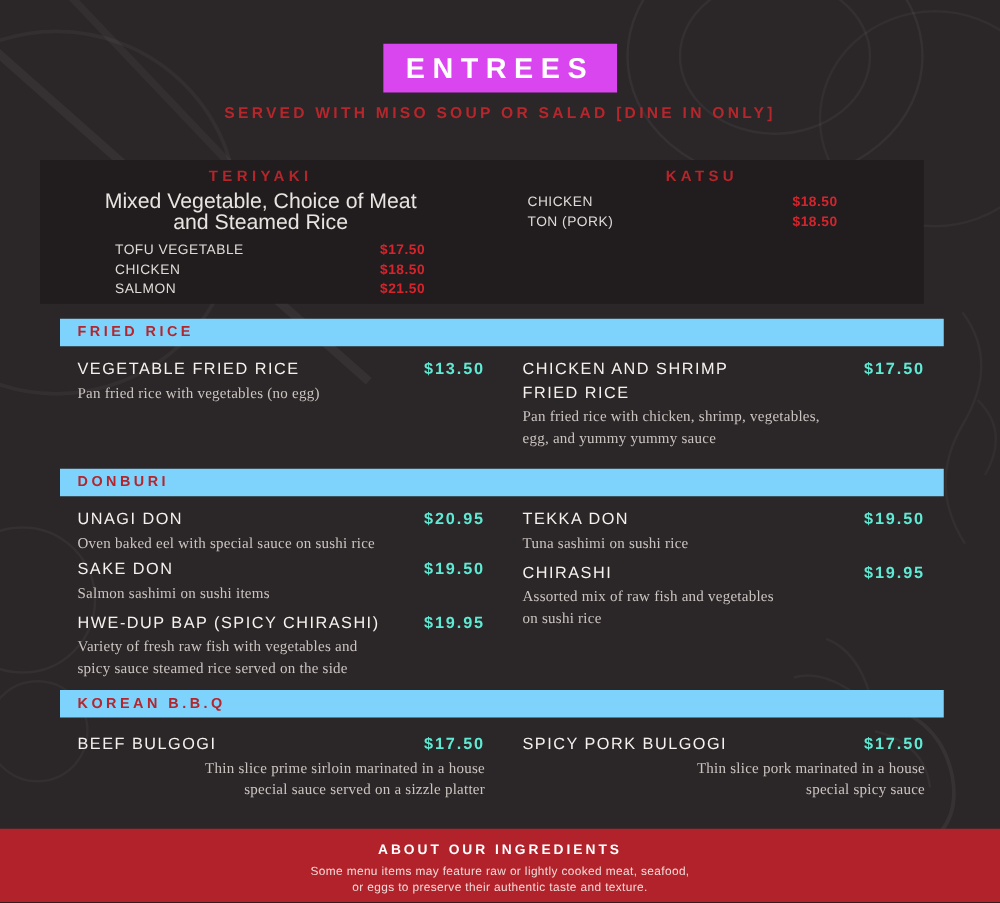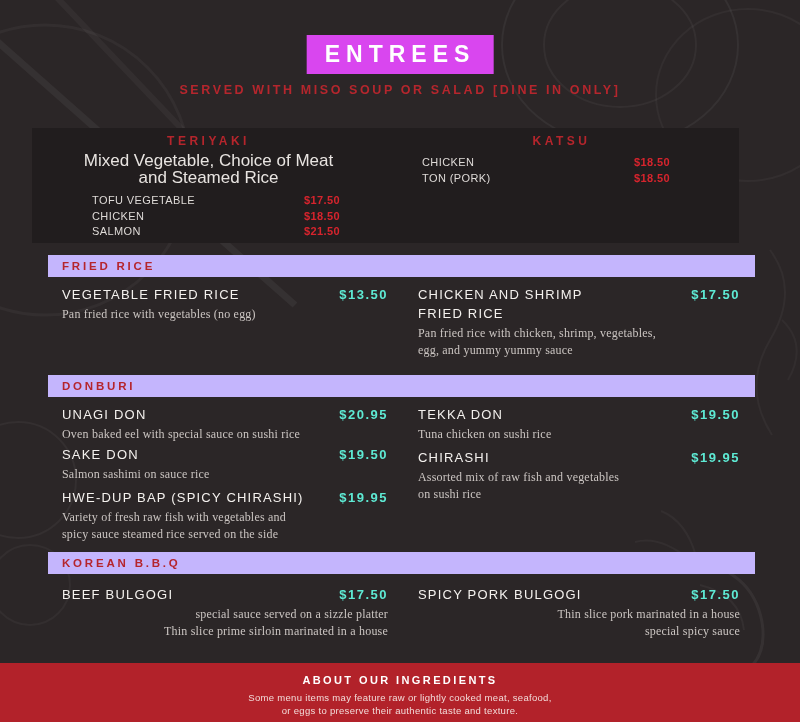--- a/index.html
+++ b/index.html
@@ -35,21 +35,21 @@
   .combo-desc{margin-top:4px;text-align:center;color:#e8e4e1;font-size:17px;line-height:17px;}
   .combo-items{margin-top:7px;}
   .combo-row{display:flex;line-height:15.5px;font-size:11px;}
   .combo-col.left  .combo-row{padding-left:60px;}
   .combo-col.right .combo-row{padding-left:37px;}
   .combo-label{width:212px;color:#dfdbd8;letter-spacing:0.4px;}
   .combo-price{color:#d6242d;font-weight:bold;letter-spacing:0.4px;}
 
   
   .band{
-    position:absolute;left:48px;width:707px;height:22px;background:#c4b5fd;
+    position:absolute;left:48px;width:707px;height:22px;background:#7dd3fc;
     display:flex;align-items:center;padding-left:14px;box-sizing:border-box;
     color:#b5252c;font-size:11.5px;font-weight:bold;letter-spacing:2.8px;
   }
   .band.fried{top:255px;}
   .band.donburi{top:375px;}
   .band.korean{top:552px;}
 
   
   .col{position:absolute;}
   .col-left{left:62px;width:326px;}
@@ -190,21 +190,21 @@
         <span class="item-desc">Oven baked eel with special sauce on sushi rice</span>
         <span class="item-desc"></span>
       </div>
     </div>
     <div class="menu-item">
       <div class="item-head">
         <span class="item-name">SAKE DON</span>
         <span class="item-price">$19.50</span>
       </div>
       <div class="item-desc-wrap">
-        <span class="item-desc">Salmon sashimi on sauce rice</span>
+        <span class="item-desc">Salmon sashimi on sushi items</span>
         <span class="item-desc"></span>
       </div>
     </div>
     <div class="menu-item gap-lg">
       <div class="item-head">
         <span class="item-name">HWE-DUP BAP (SPICY CHIRASHI)</span>
         <span class="item-price">$19.95</span>
       </div>
       <div class="item-desc-wrap">
         <span class="item-desc">Variety of fresh raw fish with vegetables and</span>
@@ -213,21 +213,21 @@
     </div>
   </div>
 
   <div class="col col-right donburi">
     <div class="menu-item">
       <div class="item-head">
         <span class="item-name">TEKKA DON</span>
         <span class="item-price">$19.50</span>
       </div>
       <div class="item-desc-wrap">
-        <span class="item-desc">Tuna chicken on sushi rice</span>
+        <span class="item-desc">Tuna sashimi on sushi rice</span>
         <span class="item-desc"></span>
       </div>
     </div>
     <div class="menu-item gap-lg">
       <div class="item-head">
         <span class="item-name">CHIRASHI</span>
         <span class="item-price">$19.95</span>
       </div>
       <div class="item-desc-wrap">
         <span class="item-desc">Assorted mix of raw fish and vegetables</span>
@@ -238,22 +238,22 @@
 
   <div class="band korean">KOREAN B.B.Q</div>
 
   <div class="col col-left korean">
     <div class="menu-item">
       <div class="item-head">
         <span class="item-name">BEEF BULGOGI</span>
         <span class="item-price">$17.50</span>
       </div>
       <div class="item-desc-wrap">
+        <span class="item-desc">Thin slice prime sirloin marinated in a house</span>
         <span class="item-desc">special sauce served on a sizzle platter</span>
-        <span class="item-desc">Thin slice prime sirloin marinated in a house</span>
       </div>
     </div>
   </div>
 
   <div class="col col-right korean">
     <div class="menu-item">
       <div class="item-head">
         <span class="item-name">SPICY PORK BULGOGI</span>
         <span class="item-price">$17.50</span>
       </div>

